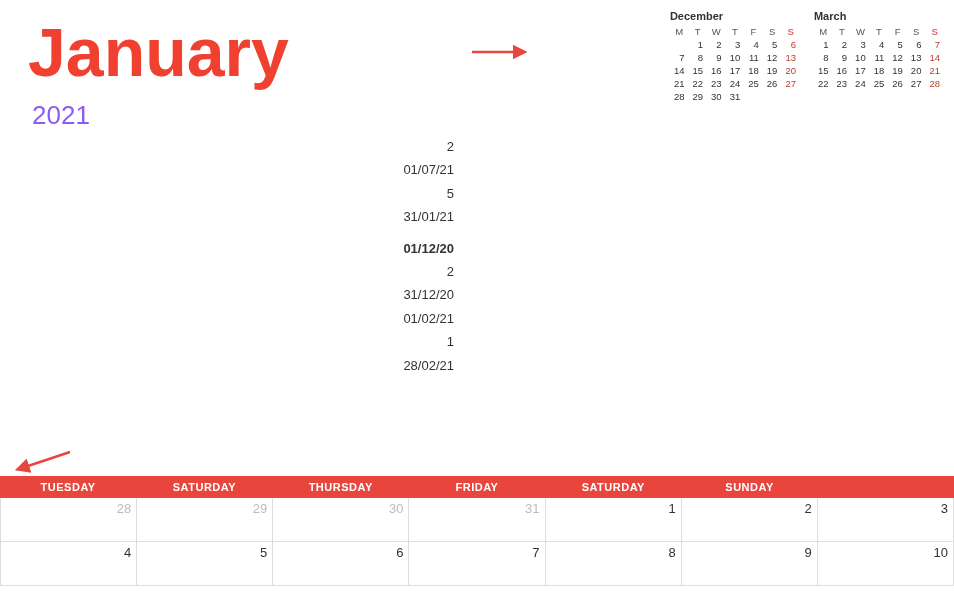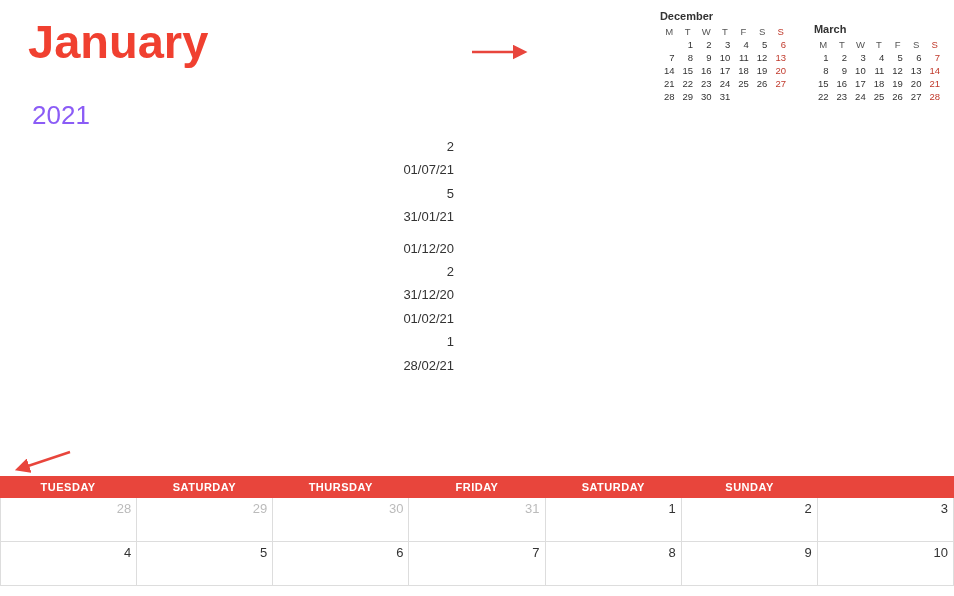--- a/index.html
+++ b/index.html
@@ -10,43 +10,42 @@
       height: 596px;
       overflow: hidden;
       position: relative;
     }
 
     
     .main-title {
       position: absolute;
       top: 18px;
       left: 28px;
-      font-size: 47px;
+      font-size: 68px;
       font-weight: bold;
       color: #f04030;
       line-height: 1;
     }
 
     .main-year {
       position: absolute;
       top: 100px;
       left: 32px;
       font-size: 26px;
       color: #8b5cf6;
       font-weight: normal;
     }
 
     
     .mini-calendars {
       position: absolute;
       top: 10px;
       right: 10px;
       display: flex;
-      gap: 24px;
-      align-items: flex-end;
+      gap: 14px;
     }
 
     .mini-cal {
       font-size: 10px;
       color: #333;
     }
 
     .mini-cal-title {
       font-weight: bold;
       font-size: 11px;
@@ -276,21 +275,21 @@
     </defs>
     <line x1="0" y1="10" x2="48" y2="10" stroke="#e8453c" stroke-width="2.5" marker-end="url(#arrowhead1)"></line>
   </svg>
 </div>
 
 <div class="info-section">
   <div>2</div>
   <div>01/07/21</div>
   <div>5</div>
   <div>31/01/21</div>
-  <div style="margin-top:8px;">01/12/20</div>
+  <div style="margin-top:8px;font-weight:bold;">01/12/20</div>
   <div>2</div>
   <div>31/12/20</div>
   <div style="">01/02/21</div>
   <div>1</div>
   <div>28/02/21</div>
 </div>
 
 <div style="position:absolute; bottom:118px; left:10px;">
   <svg width="68" height="28" viewBox="0 0 68 28">
     <defs>

